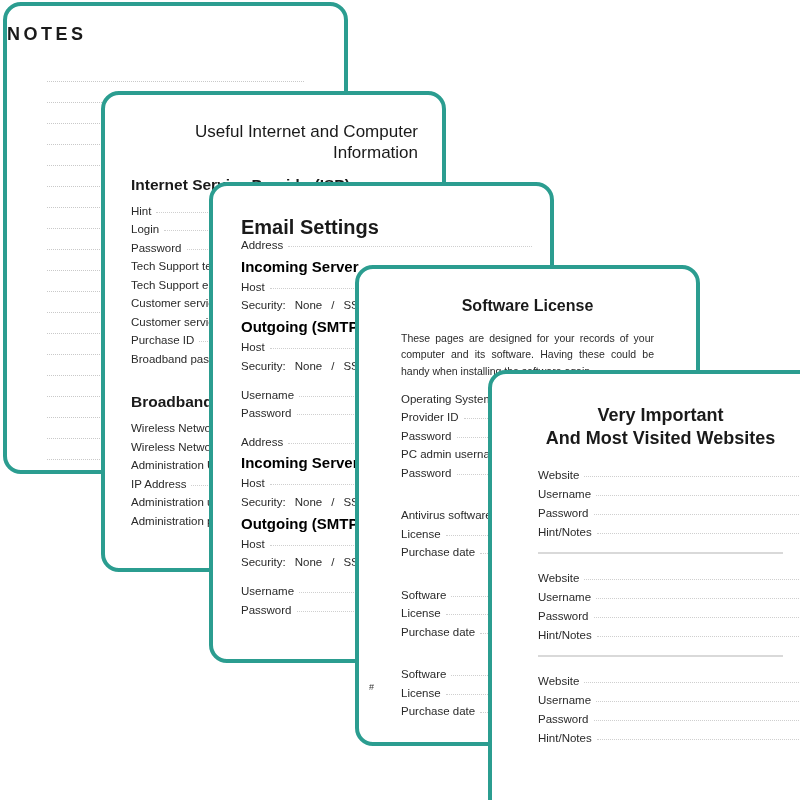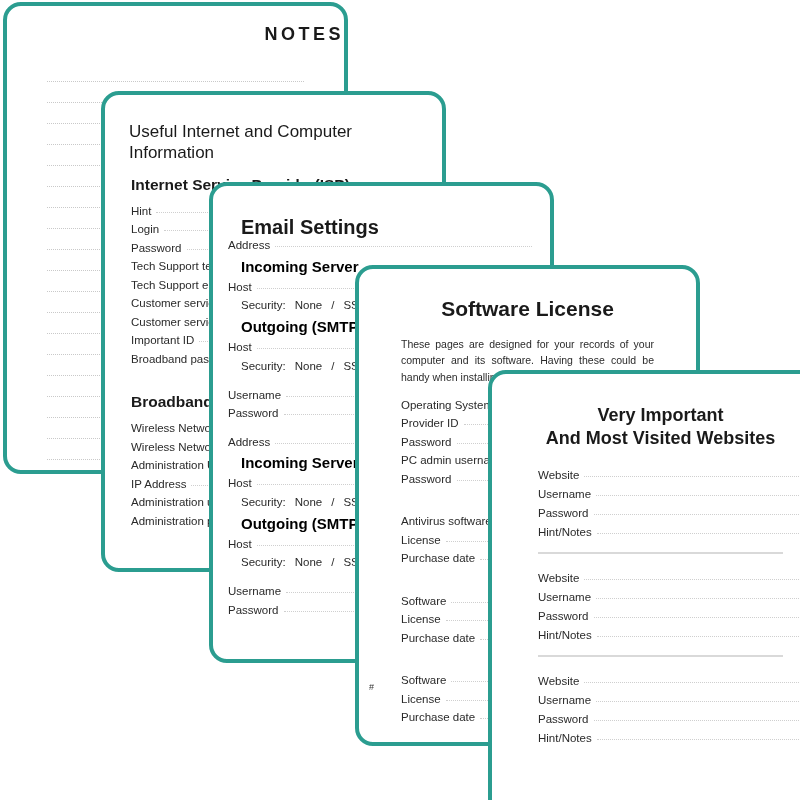--- a/index.html
+++ b/index.html
@@ -32,21 +32,21 @@
   }
 
   
   #card-notes {
     left: 3px;
     top: 2px;
     width: 345px;
     height: 472px;
   }
   .notes-title {
-    text-align: right;
+    text-align: left;
     font-size: 18px;
     font-weight: 700;
     letter-spacing: 3.5px;
     margin: 18px 0 0 0;
     color: #1a1a1a;
   }
   .notes-lines {
     margin-top: 16px;
     padding-left: 40px;
     padding-right: 40px;
@@ -58,21 +58,21 @@
 
   
   #card-isp {
     left: 101px;
     top: 91px;
     width: 345px;
     height: 481px;
     z-index: 2;
   }
   .isp-title {
-    text-align: left;
+    text-align: right;
     font-size: 17px;
     font-weight: 400;
     line-height: 1.25;
     margin: 26px 24px 0 24px;
     color: #1a1a1a;
   }
   .isp-h2 {
     font-size: 15.5px;
     font-weight: 700;
     margin: 12px 0 0 26px;
@@ -119,33 +119,33 @@
   .sec-line {
     display: flex;
     align-items: baseline;
     font-size: 11.5px;
     margin: 0 0 7px 28px;
     color: #2a2a2a;
     white-space: nowrap;
     gap: 9px;
   }
   .sec-line .sep { color: #2a2a2a; }
-  .email-fields { margin-left: 15px; padding-right: 18px; }
+  .email-fields { margin-left: 28px; padding-right: 18px; }
 
   
   #card-software {
     left: 355px;
     top: 265px;
     width: 345px;
     height: 481px;
     z-index: 4;
   }
   .sw-title {
     text-align: center;
-    font-size: 21px;
+    font-size: 16px;
     font-weight: 700;
     margin: 28px 0 0 0;
     color: #1a1a1a;
   }
   .sw-intro {
     font-size: 10.5px;
     line-height: 1.55;
     text-align: justify;
     margin: 15px 42px 0 42px;
     color: #2a2a2a;
@@ -239,21 +239,21 @@
         </div>
         <div class="field">
           <span class="lbl">Customer service tel.</span>
           <span class="rule"></span>
         </div>
         <div class="field">
           <span class="lbl">Customer service email</span>
           <span class="rule"></span>
         </div>
         <div class="field">
-          <span class="lbl">Important ID</span>
+          <span class="lbl">Purchase ID</span>
           <span class="rule"></span>
         </div>
         <div class="field">
           <span class="lbl">Broadband password</span>
           <span class="rule"></span>
         </div>
       </div>
     <div class="spacer-sm"></div>
     <div class="isp-h2">Broadband Modem/Router</div>
     <div class="field-list" id="modem-fields">

